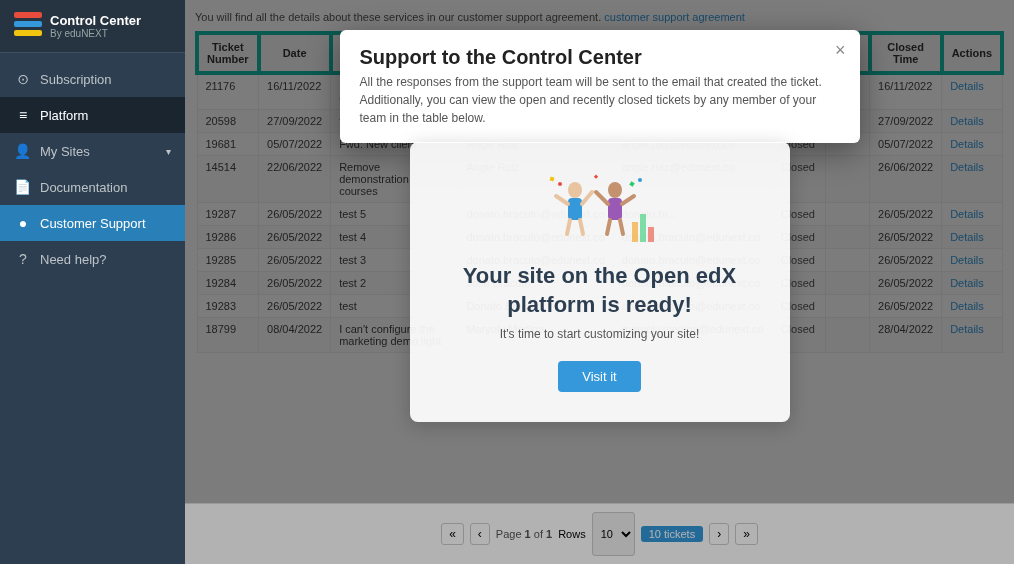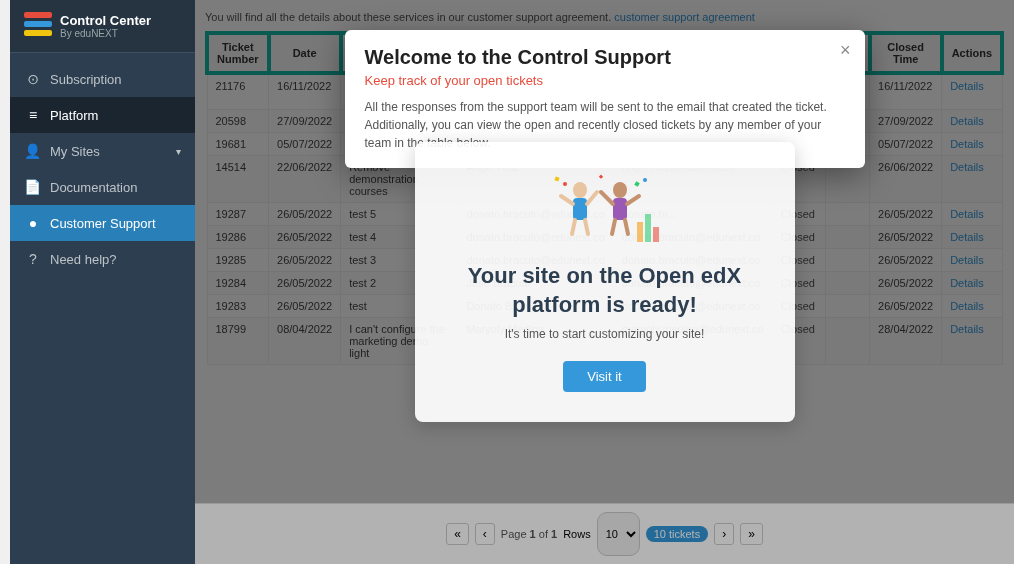--- a/index.html
+++ b/index.html
@@ -7,21 +7,20 @@
 
     
     .sidebar {
       width: 185px;
       background: #2c3e50;
       color: #ecf0f1;
       display: flex;
       flex-direction: column;
       flex-shrink: 0;
       height: 564px;
-      margin-left: 10px;
     }
     .sidebar-logo {
       display: flex;
       align-items: center;
       padding: 12px 14px;
       background: #263340;
       border-bottom: 1px solid #3d5166;
     }
     .logo-icon {
       width: 28px;
@@ -123,28 +122,28 @@
       border: 1px solid #ccc;
       background: #fff;
       cursor: pointer;
       border-radius: 3px;
       font-size: 12px;
     }
     .page-info { font-size: 11px; color: #555; }
     .rows-select {
       padding: 14px 4px;
       border: 1px solid #ccc;
-      border-radius: 10px;
+      border-radius: 3px;
       font-size: 11px;
     }
     .tickets-badge {
       background: #3498db;
       color: #fff;
       padding: 2px 8px;
-      border-radius: 8px;
+      border-radius: 3px;
       font-size: 11px;
     }
 
     
     .overlay {
       position: absolute;
       top: 0; left: 0; right: 0; bottom: 0;
       background: rgba(0,0,0,0.3);
       display: flex;
       align-items: flex-start;
@@ -440,22 +439,21 @@
     <span class="tickets-badge">10 tickets</span>
     <button class="page-btn">›</button>
     <button class="page-btn">»</button>
   </div>
 
   <div class="overlay">
 
     <div class="welcome-modal">
       <button class="modal-close">×</button>
       <div class="modal-header">
-        <div class="modal-title">Welcome to the Control Support</div>
-        <div class="modal-subtitle">Keep track of your open tickets</div>
+        <div class="modal-title">Support to the Control Center</div>
       </div>
       <div class="modal-body">
         <p>All the responses from the support team will be sent to the email that created the ticket. Additionally, you can view the open and recently closed tickets by any member of your team in the table below.</p>
       </div>
     </div>
   </div>
 
   <div class="site-ready-overlay">
     <div class="site-ready-card">
       

